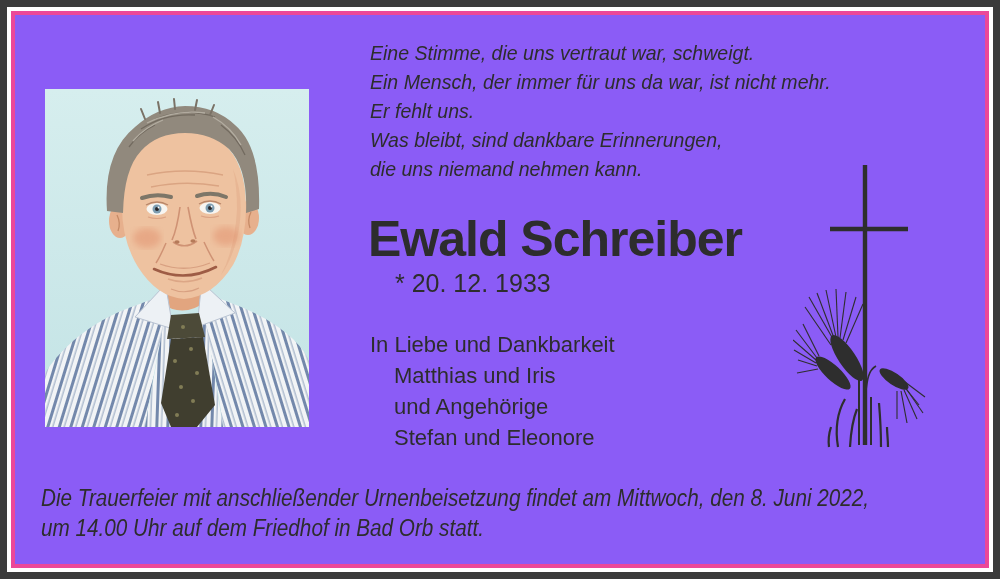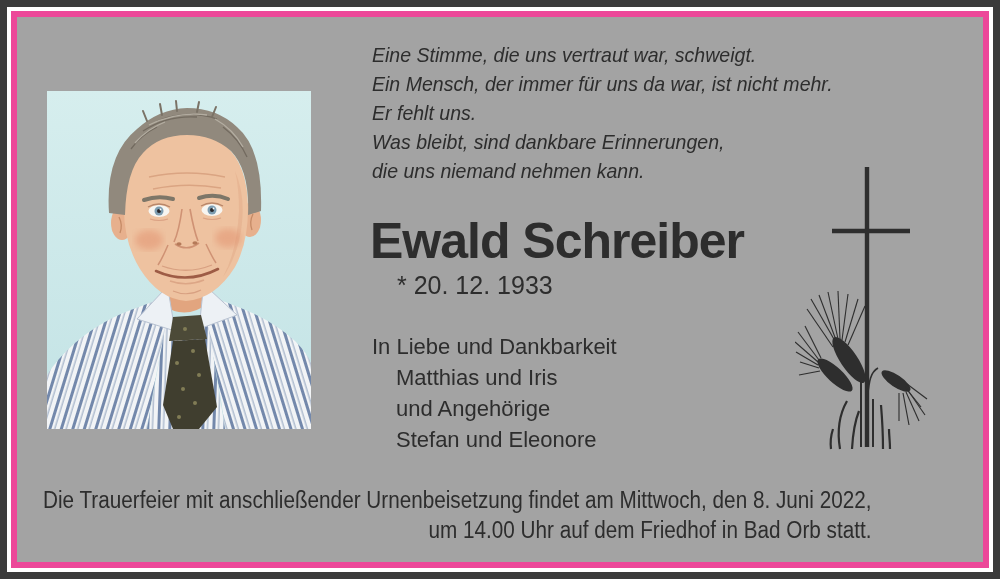--- a/index.html
+++ b/index.html
@@ -5,35 +5,35 @@
   html,body{margin:0;padding:0;}
   body{
     width:1000px;height:579px;overflow:hidden;background:#ffffff;
     font-family:"Liberation Sans",sans-serif;color:#2d2d2d;
   }
   .frame{
     position:relative;width:1000px;height:579px;box-sizing:border-box;
     border:7px solid #3b3b3b;background:#ffffff;
   }
   .inner{
-    position:absolute;inset:4px;border:6px solid #ec4899;background:#a3a3a3;
+    position:absolute;inset:4px;border:4px solid #ec4899;background:#8b5cf6;
   }
   .photo{position:absolute;left:30px;top:74px;width:264px;height:338px;display:block;}
   .poem{position:absolute;left:355px;top:23px;font-style:italic;font-size:21px;line-height:29px;}
   .poem-line{white-space:nowrap;transform:scaleX(.93);transform-origin:0 50%;}
   .name{
     position:absolute;left:353px;top:198px;margin:0;
     font-size:50px;font-weight:bold;letter-spacing:-1px;line-height:52px;white-space:nowrap;
   }
   .dates{position:absolute;left:380px;top:253px;font-size:25px;line-height:30px;display:flex;white-space:nowrap;}
   .dedication{position:absolute;left:355px;top:315px;font-size:22px;line-height:30px;white-space:nowrap;text-align:center;}
   .mourners{position:absolute;left:355px;top:345px;font-size:22px;font-weight:normal;line-height:31px;margin-left:24px;}
   .mourner-line{white-space:nowrap;}
   .illustration{position:absolute;left:778px;top:132px;width:140px;height:315px;display:block;}
-  .funeral{position:absolute;left:26px;top:468px;font-size:23px;line-height:30px;text-align:right;}
+  .funeral{position:absolute;left:26px;top:468px;font-style:italic;font-size:23px;line-height:30px;}
   .funeral-line{white-space:nowrap;transform:scaleX(.9);transform-origin:0 50%;}
 </style>
 </head>
 <body>
 
 <div class="frame">
   <div class="inner">
 
     <svg class="photo" viewBox="0 0 264 338" xmlns="http://www.w3.org/2000/svg" aria-hidden="true">
       <defs>

